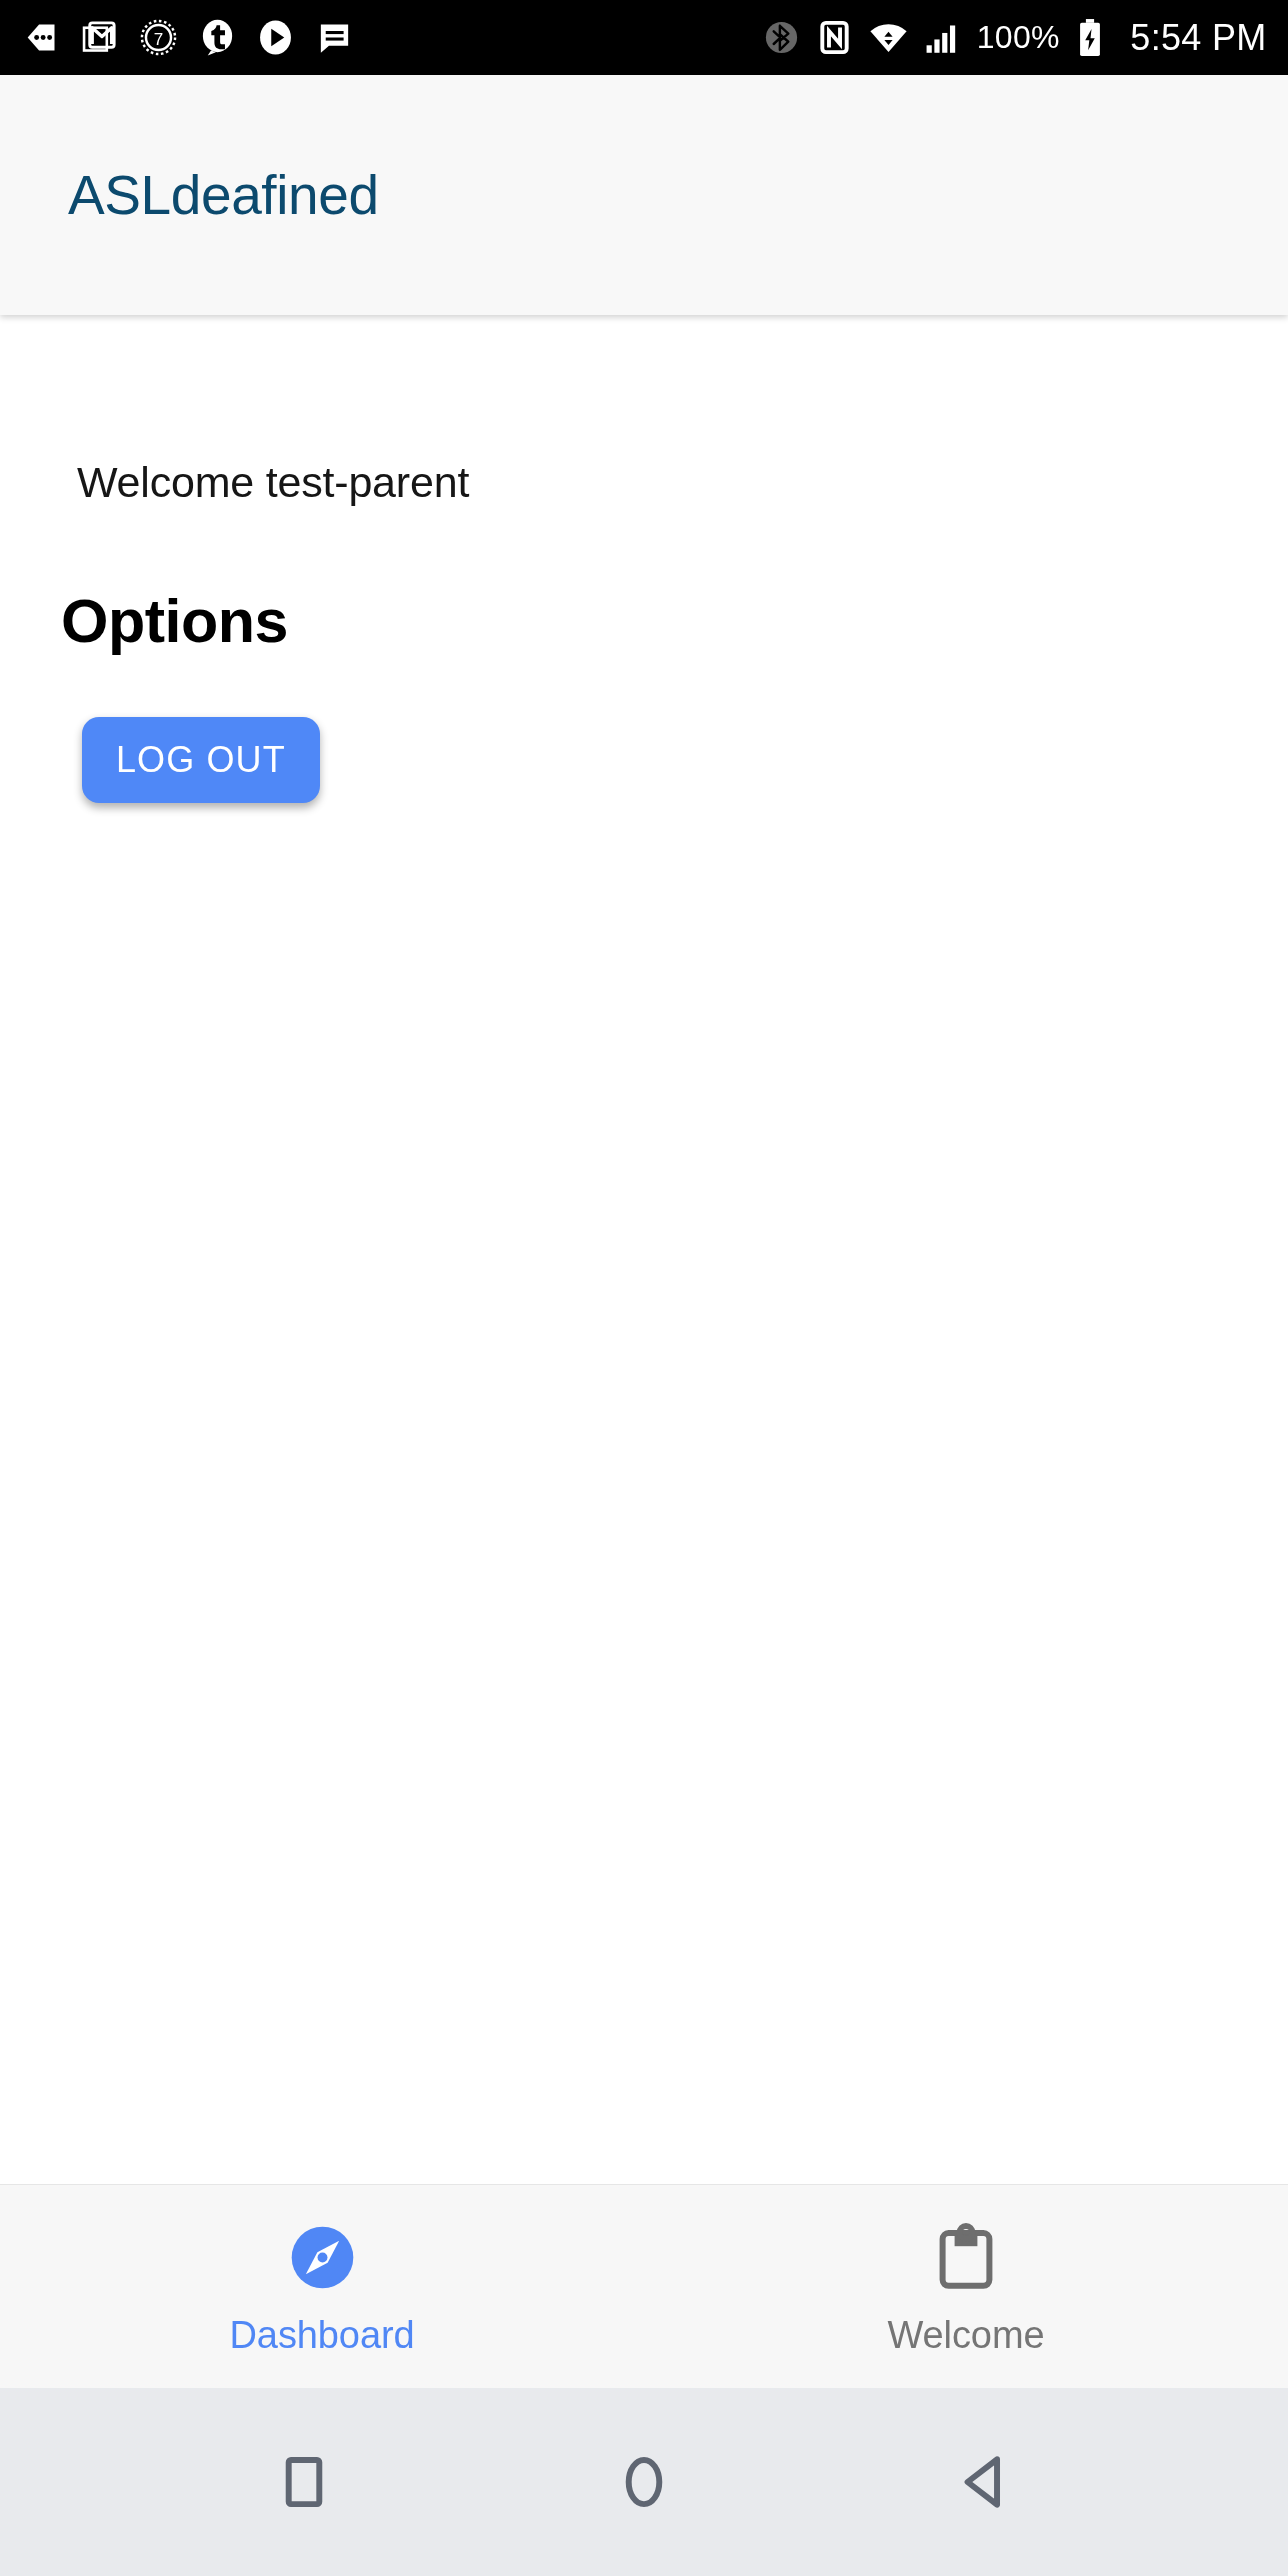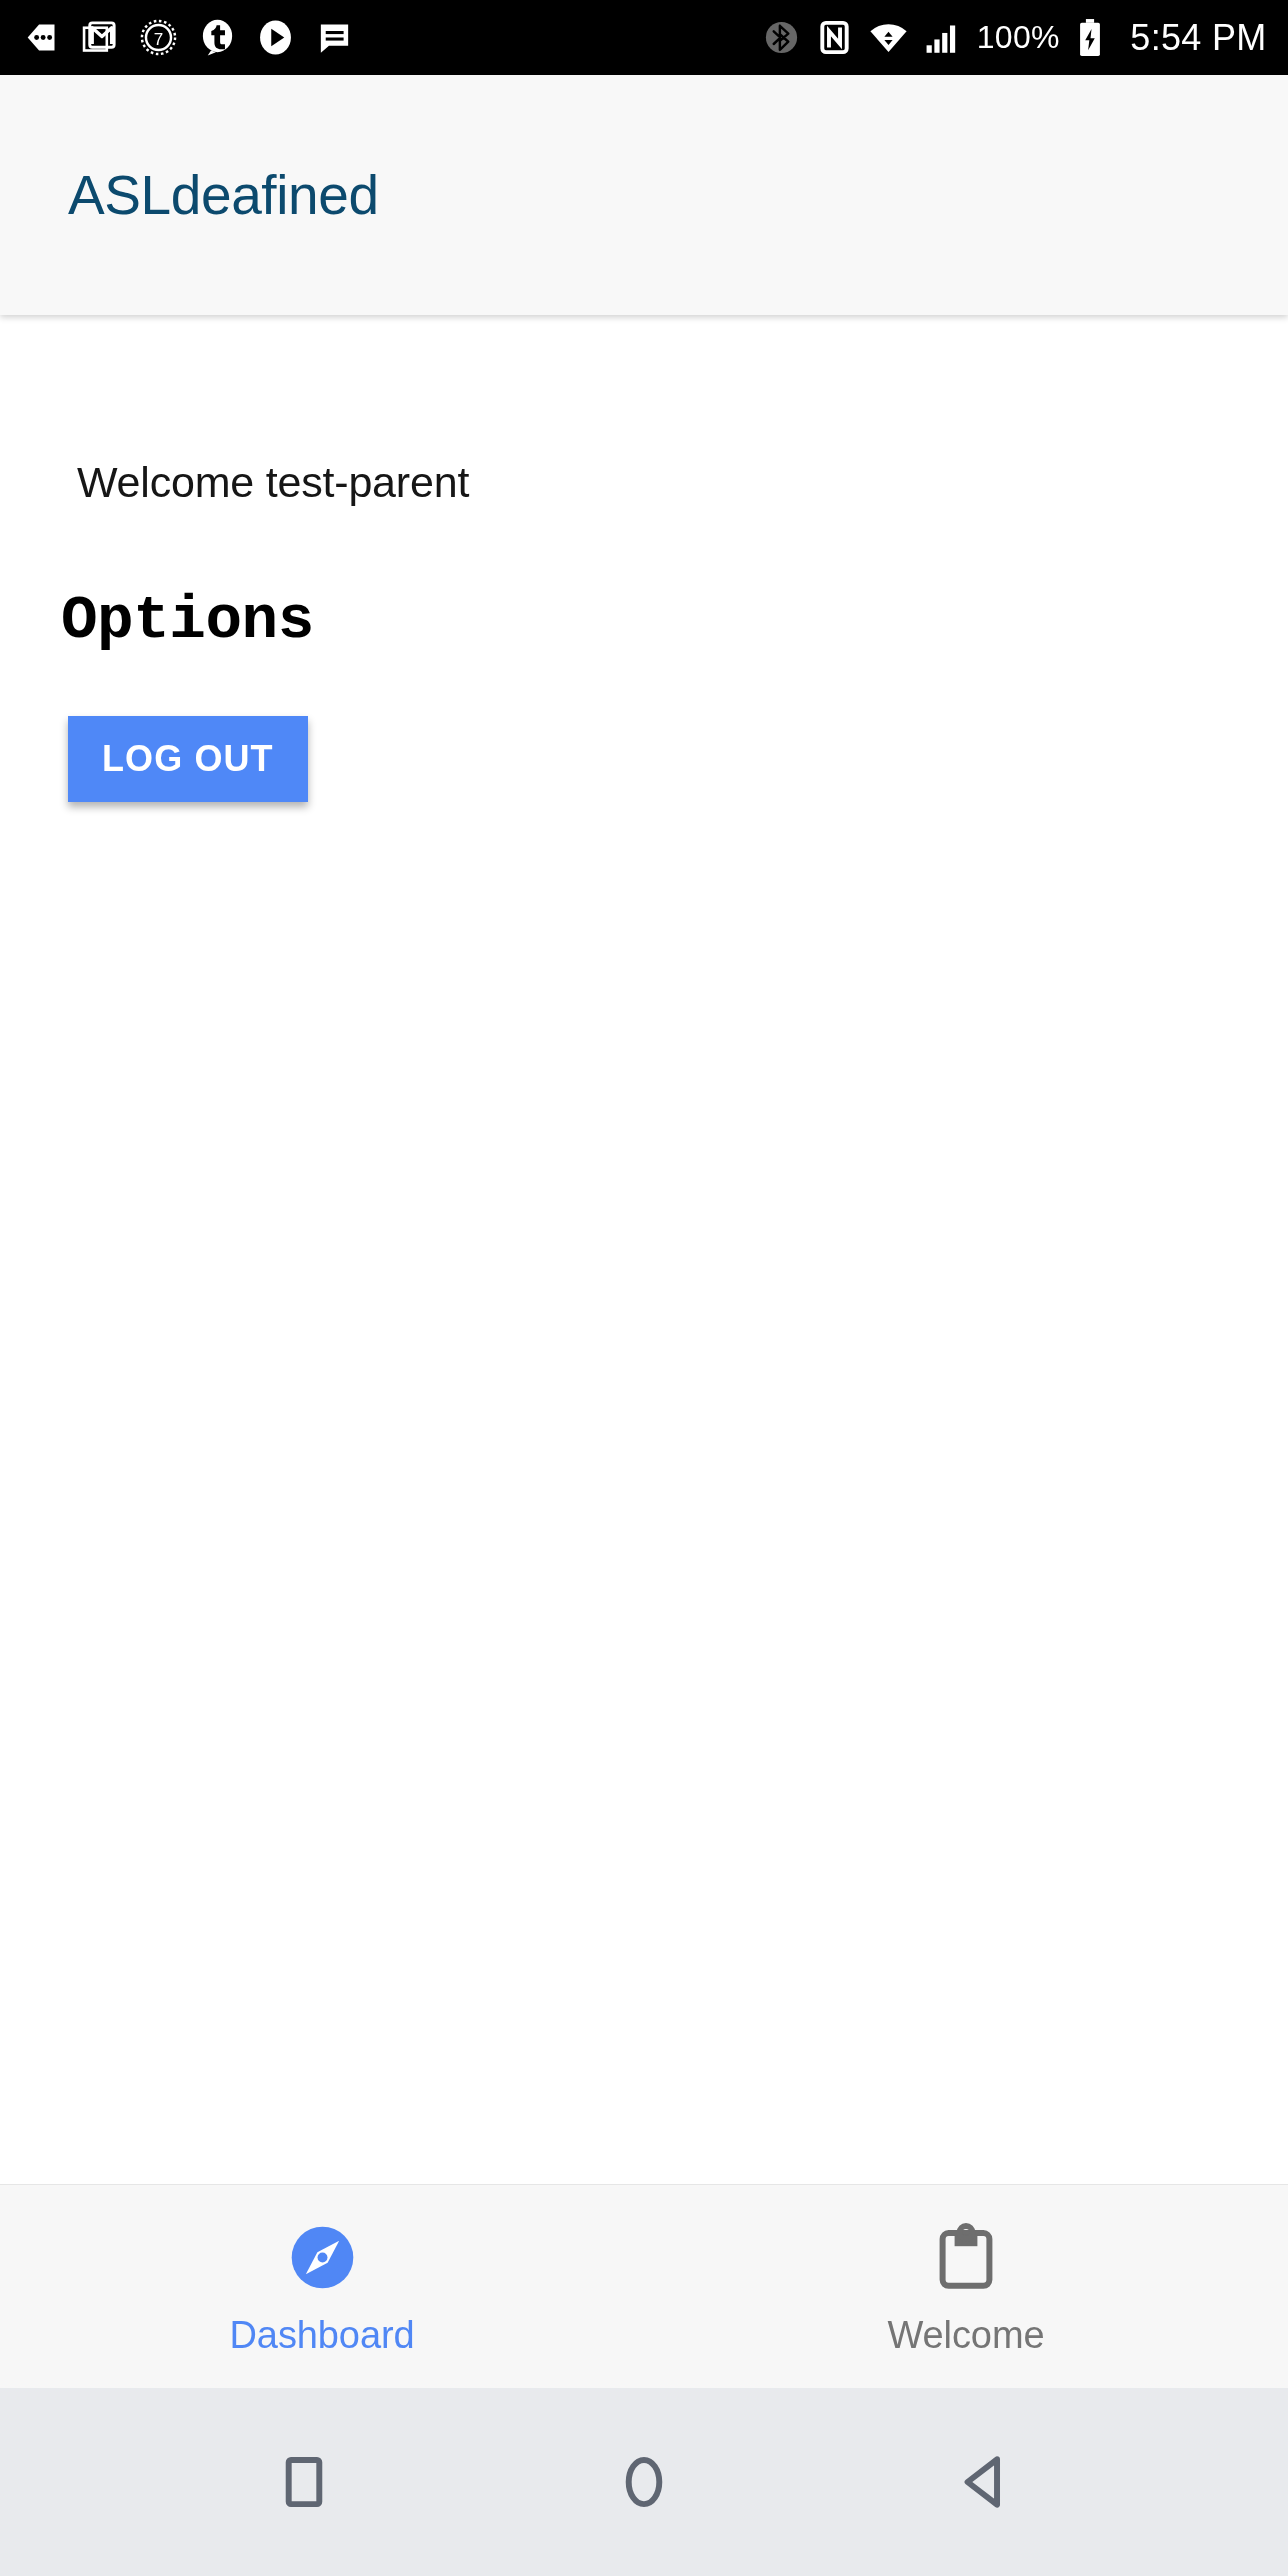--- a/index.html
+++ b/index.html
@@ -105,36 +105,36 @@
     letter-spacing: -0.2px;
     font-family: "Liberation Sans", sans-serif;
   }
   .options-heading {
     font-size: 61px;
     color: #000000;
     font-weight: 700;
     margin: 0;
     padding-top: 63px;
     letter-spacing: -0.5px;
-    font-family: Liberation Mono, monospace;
+    font-family: Liberation Sans, sans-serif;
   }
   .logout-btn {
     margin-top: 61px;
-    margin-left: 7px;
+    margin-left: 21px;
     display: inline-flex;
     align-items: center;
     justify-content: center;
     background: #4f88f7;
     color: #ffffff;
     border: none;
-    border-radius: 0;
+    border-radius: 17px;
     height: 86px;
     padding: 0 34px;
     font-size: 36px;
-    font-weight: 700;
+    font-weight: 400;
     letter-spacing: 1.1px;
     box-shadow: 0 4.5px 8px rgba(0,0,0,0.30);
     font-family: "Liberation Sans", sans-serif;
     cursor: pointer;
   }
 
   
   .tab-bar {
     flex: 0 0 204px;
     height: 204px;

